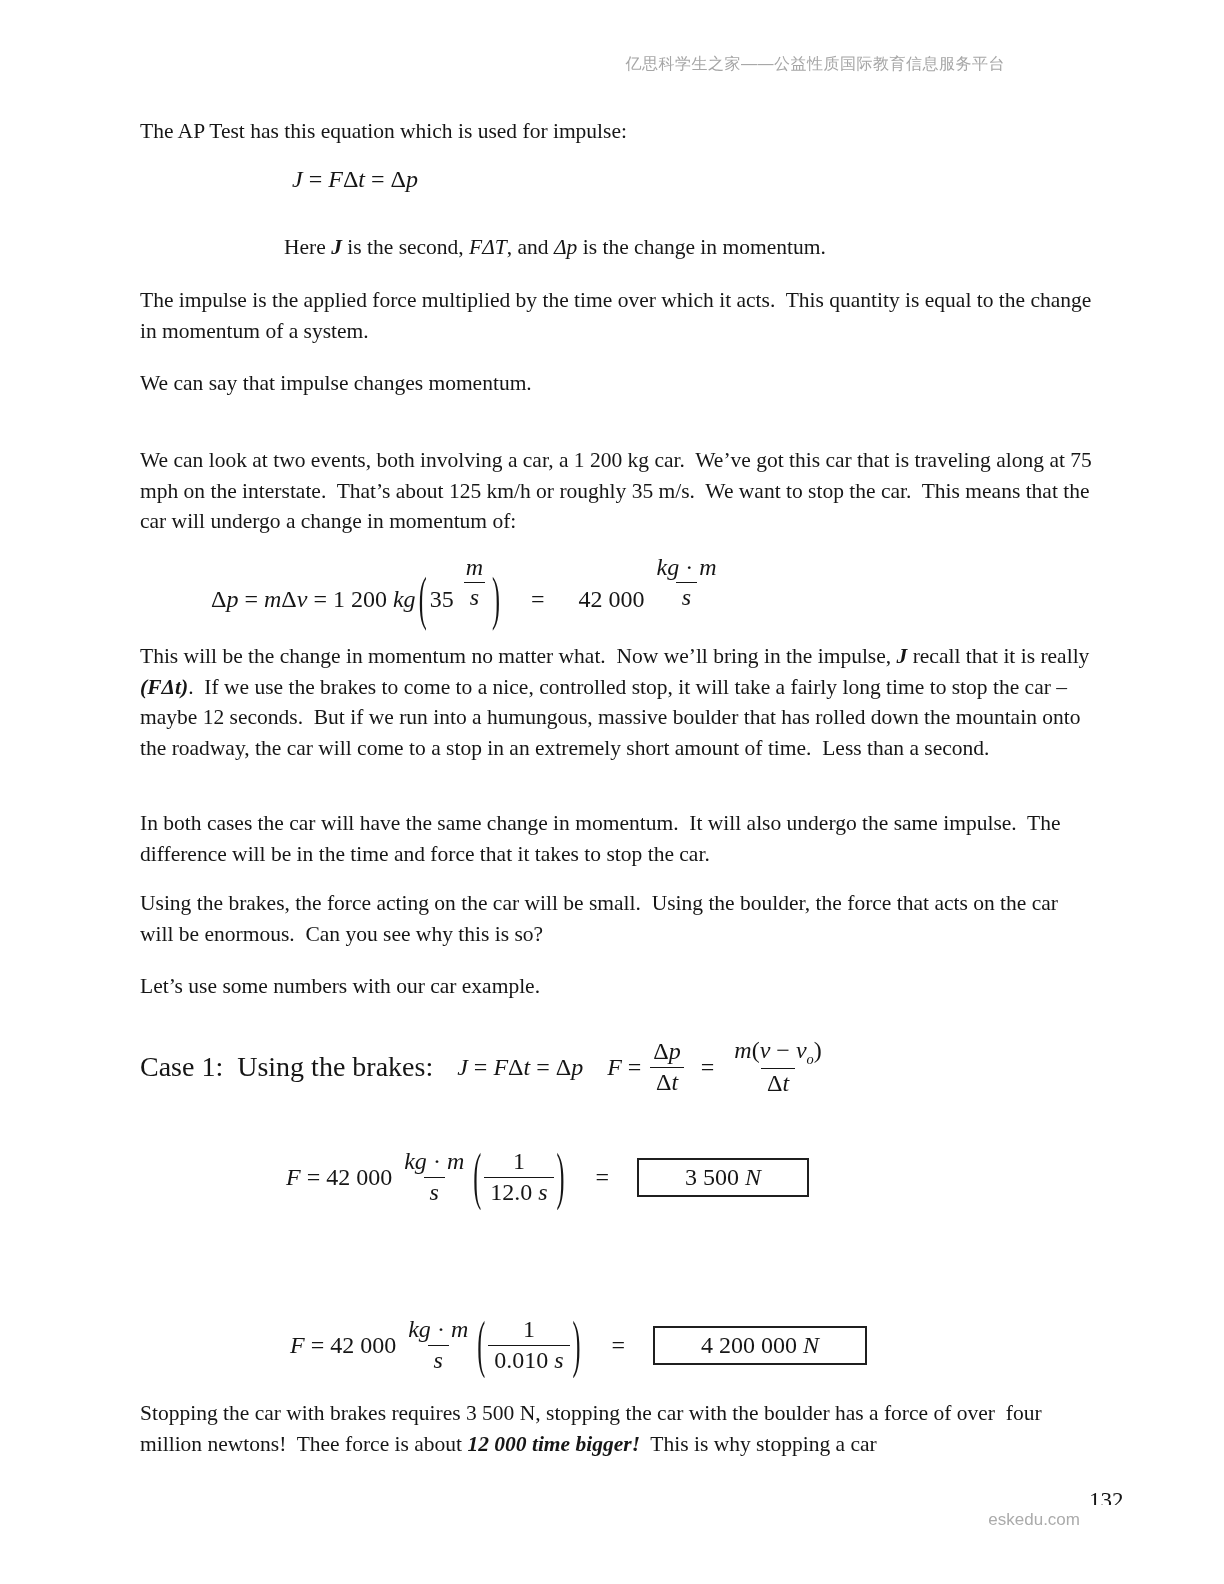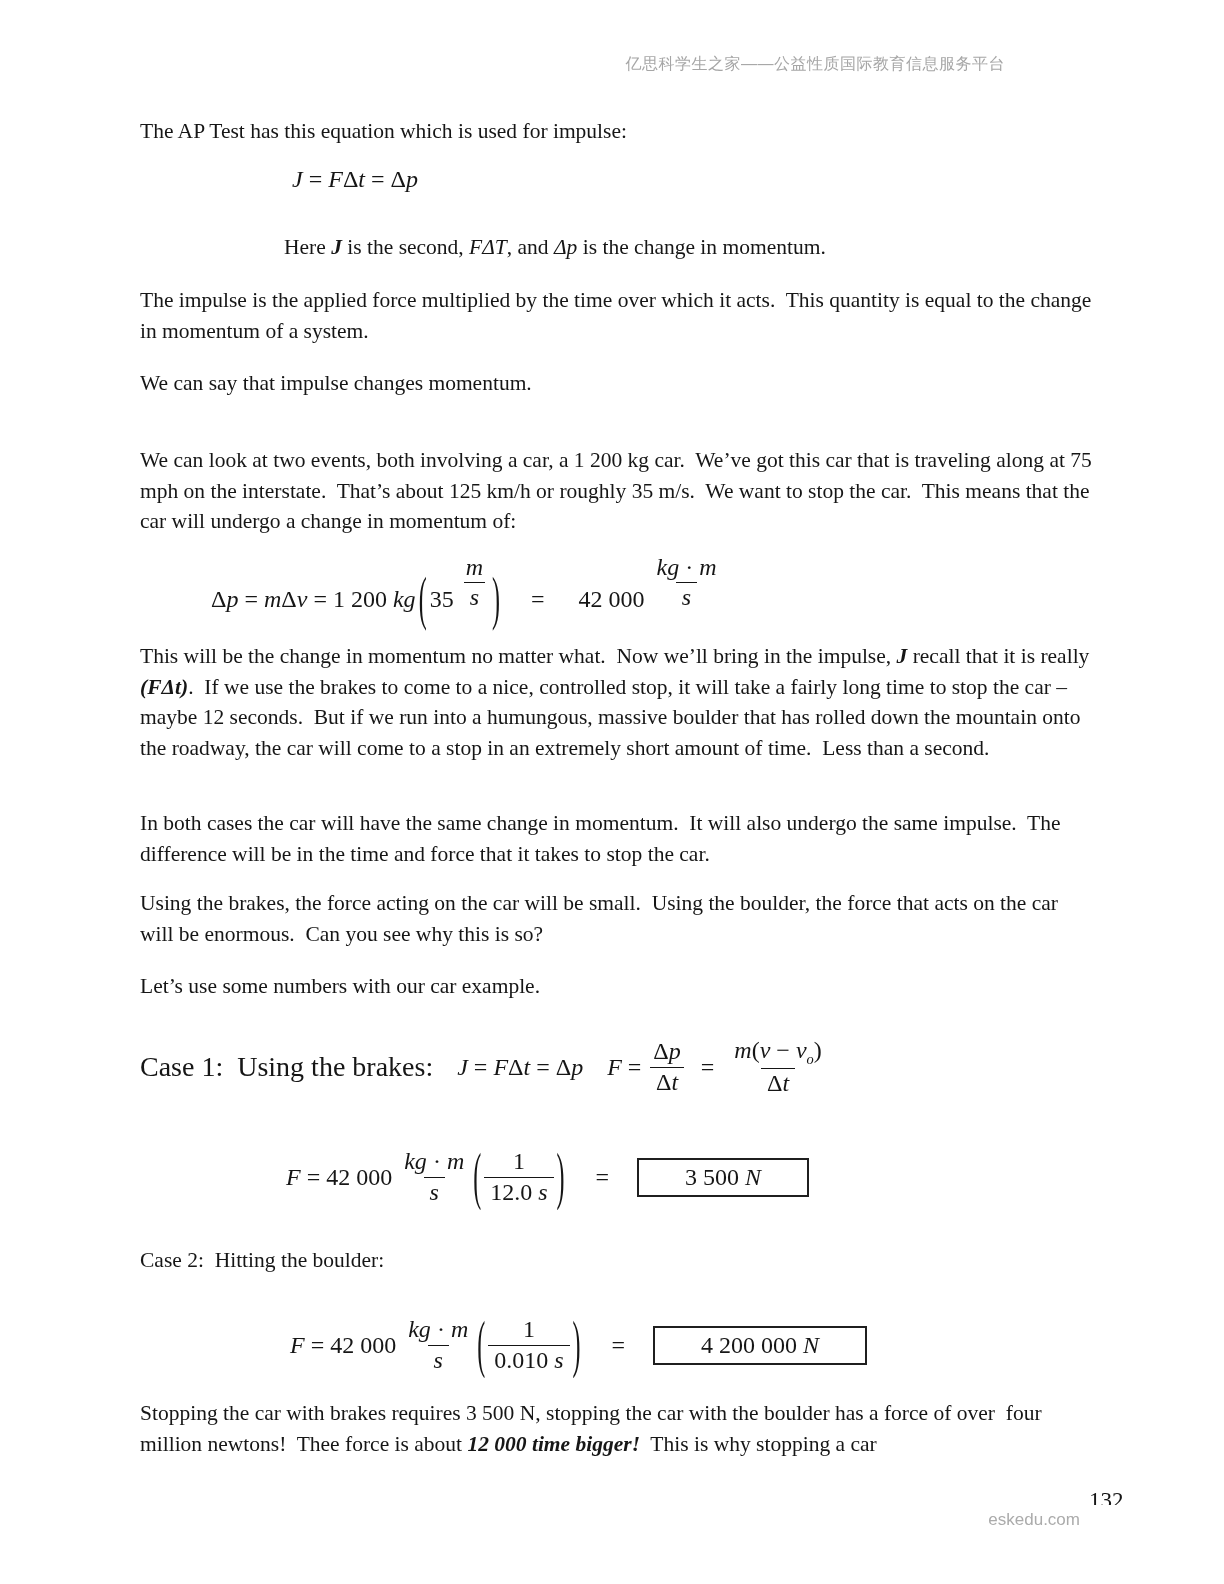--- a/index.html
+++ b/index.html
@@ -113,21 +113,20 @@
     <span class="bigp2">(</span>
     <span class="frac">
       <span class="num"><span>1</span></span>
       <span class="den"><span>12.0 </span><span class="i">s</span></span>
     </span>
     <span class="bigp2">)</span>
     <span class="eqsign mL28">=</span>
     <span class="ansbox"><span>3 500 </span><span class="i">N</span></span>
   </div>
 
-  <p class="body" style="top:1245px;">Case 2:  Hitting the boulder:</p>
 
   <div class="eq" style="top:1305px; left:290px; height:80px;">
     <span><span class="i">F</span><span> = </span><span>42 000 </span></span>
     <span class="frac">
       <span class="num"><span class="i">kg</span><span> · </span><span class="i">m</span></span>
       <span class="den"><span class="i">s</span></span>
     </span>
     <span class="bigp2">(</span>
     <span class="frac">
       <span class="num"><span>1</span></span>

